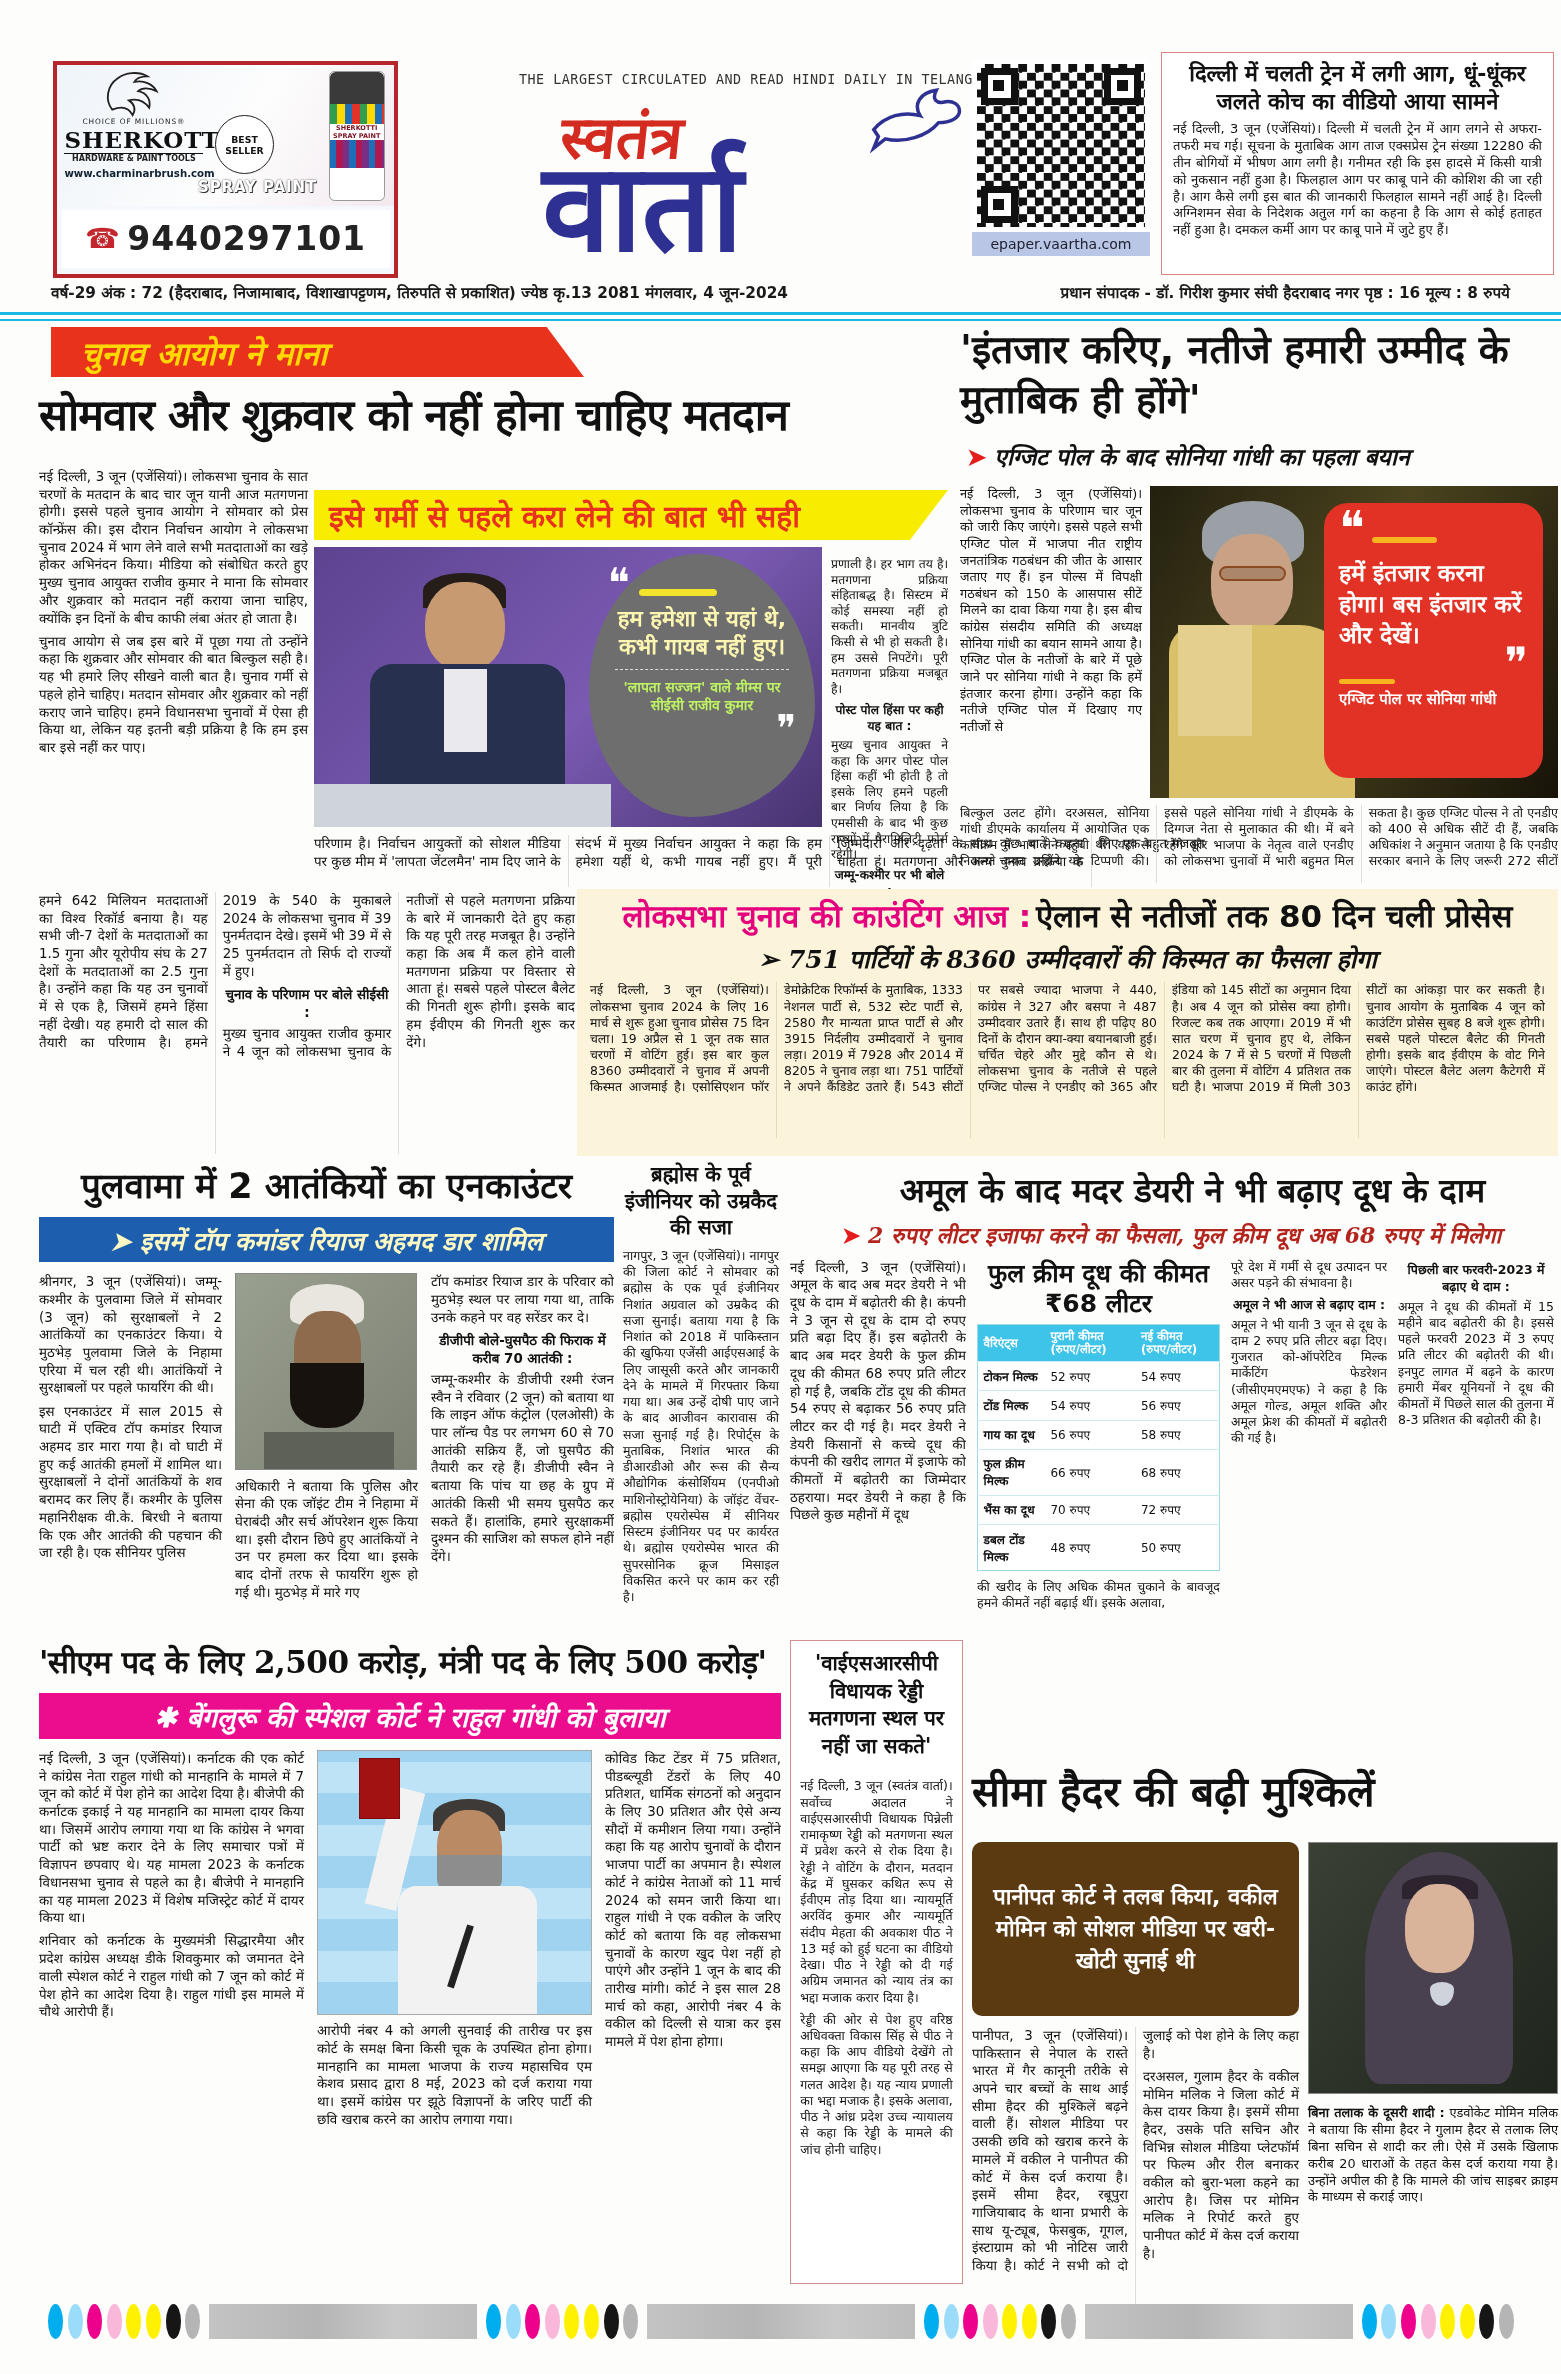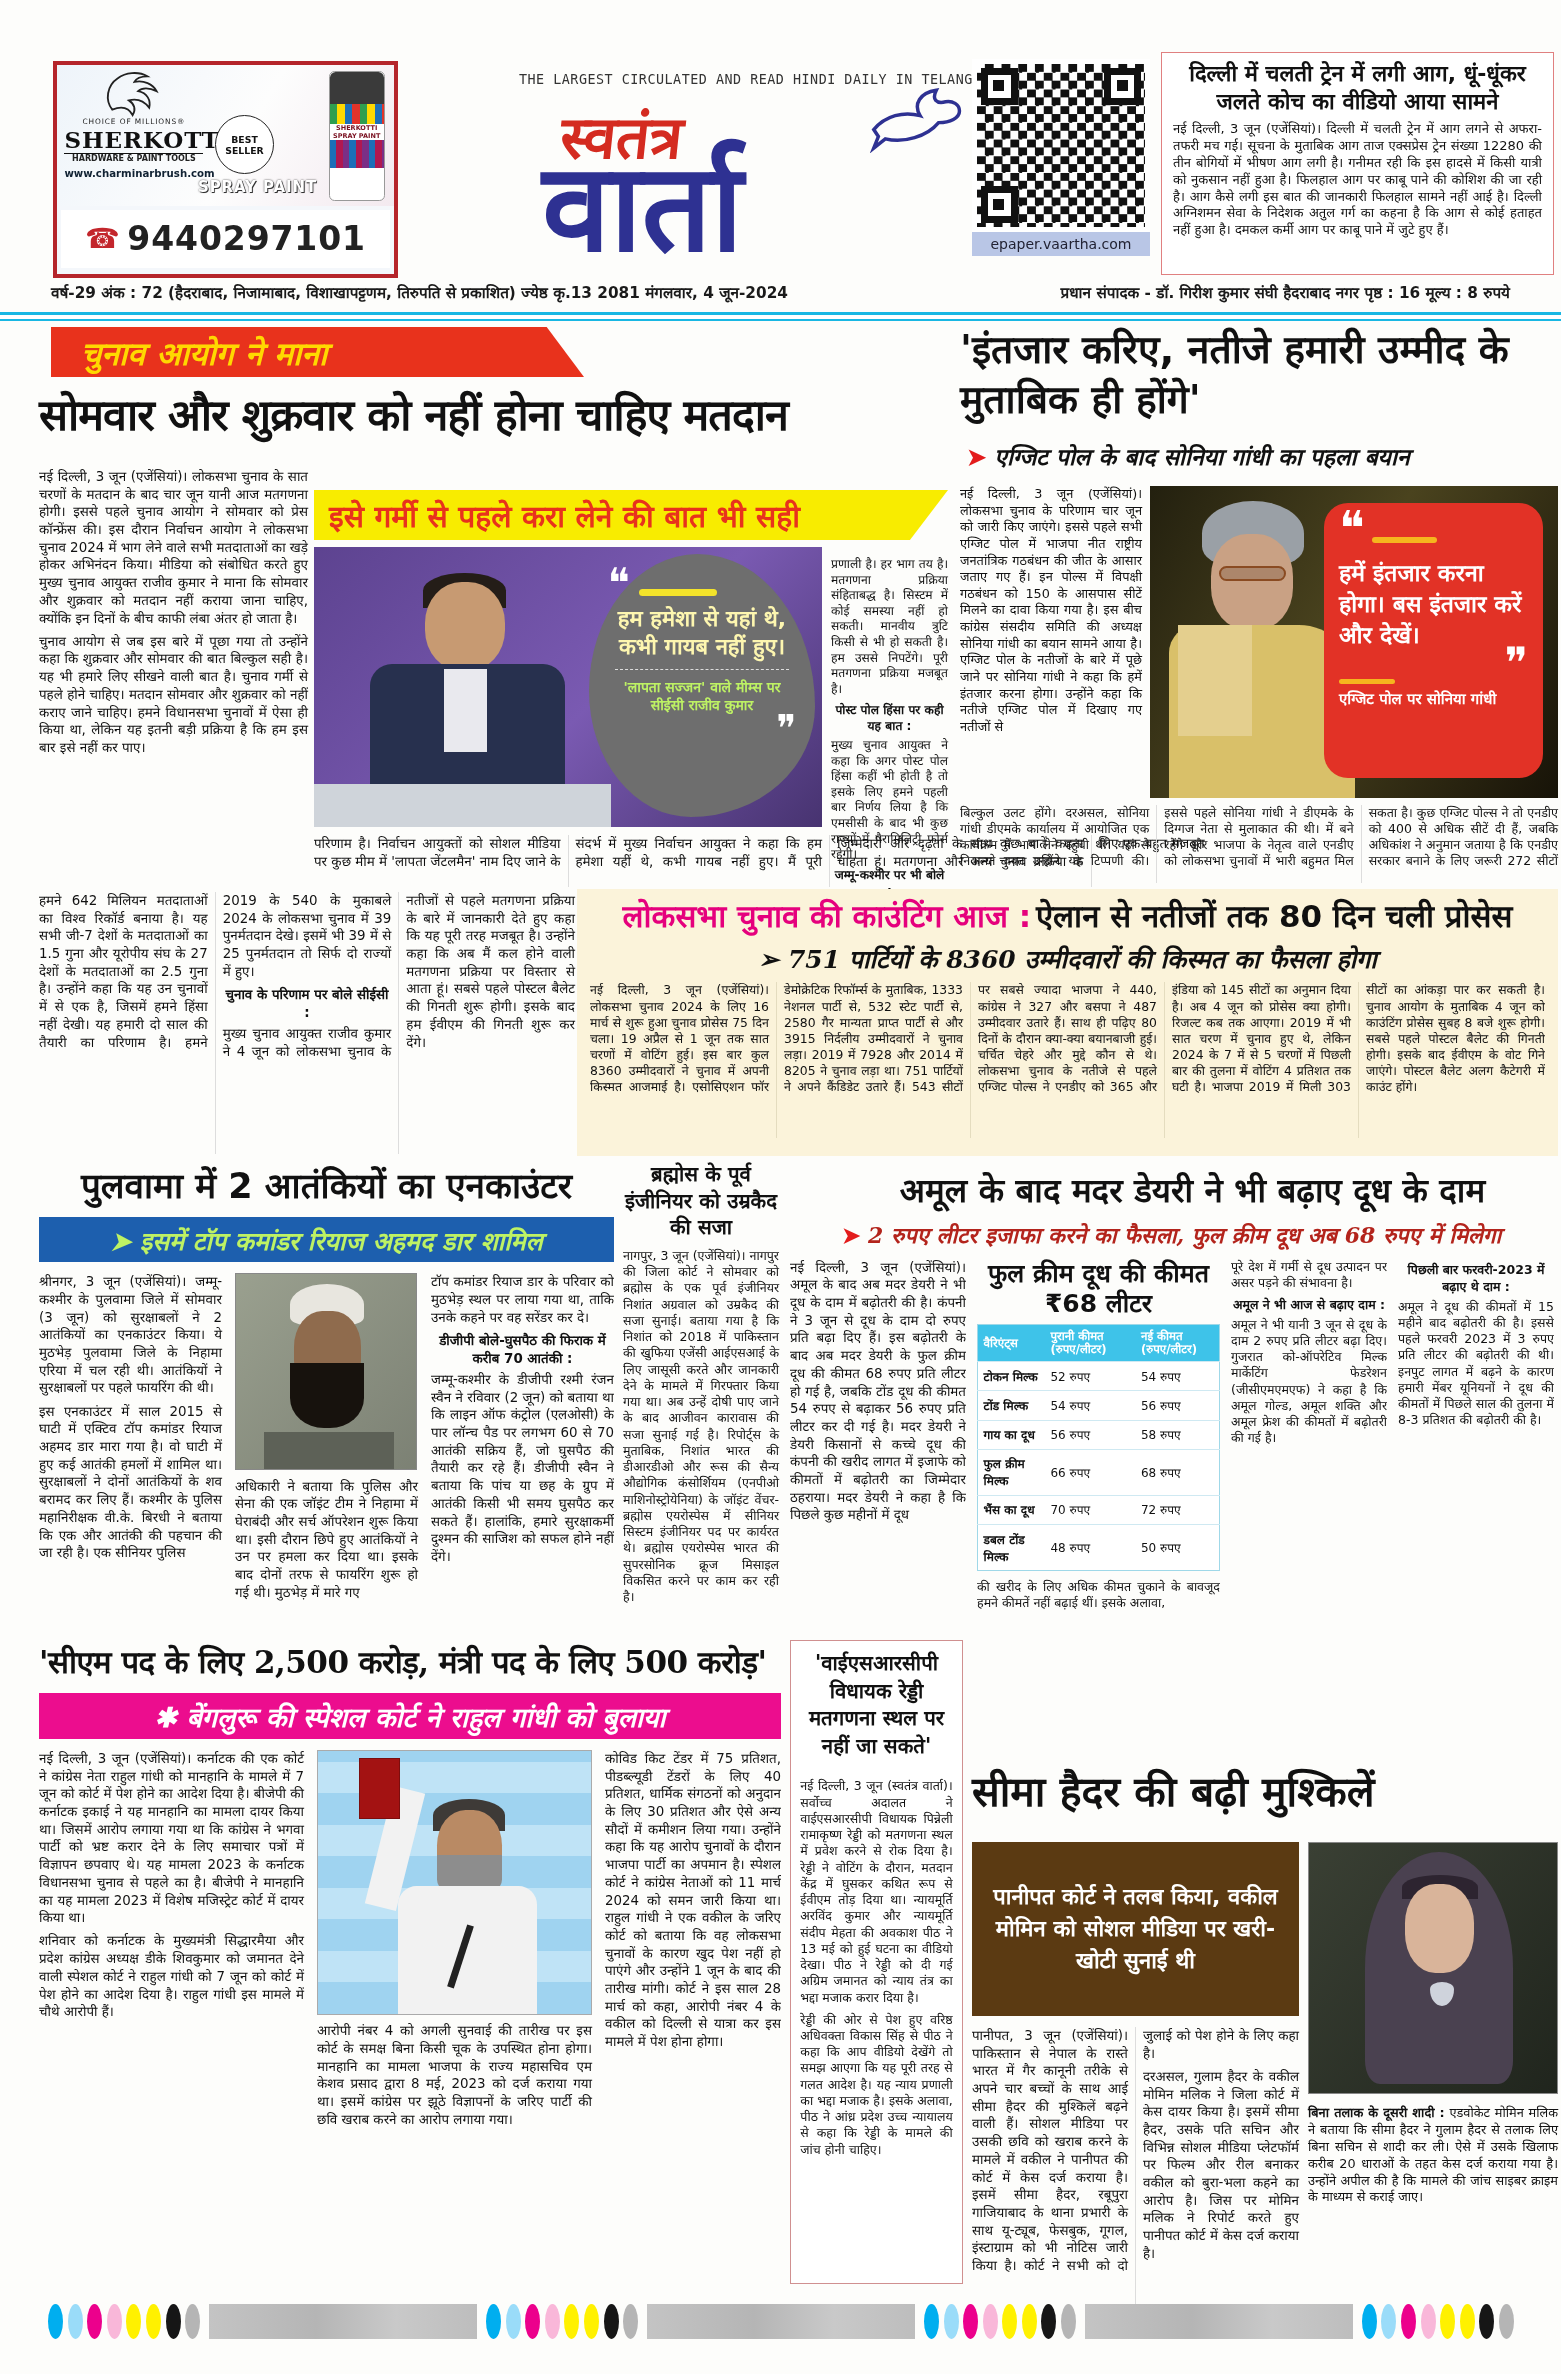--- a/index.html
+++ b/index.html
@@ -114,21 +114,21 @@
   .count-b1{color:#e5007d;font-size:31px;font-weight:800;}
   .count-b2{color:#101010;font-size:31px;font-weight:800;}
   .count-sub{text-align:center;font-family:"DejaVu Serif",serif;font-style:italic;font-weight:bold;
              font-size:25px;margin:5.6px 0 7.4px;}
   .count-body{font-size:12.4px;line-height:1.3;height:156px;overflow:hidden;}
 
   
   .pul{left:39px;top:1161px;width:575px;}
   .pul-head{font-size:35px;font-weight:800;text-align:center;}
   .pul-banner{margin-top:9.3px;height:45px;background:#1d5fae;display:flex;align-items:center;justify-content:center;}
-  .pul-banner span{color:#bef264;font-size:25px;font-weight:bold;font-style:italic;font-family:"DejaVu Serif",serif;}
+  .pul-banner span{color:#fef9c3;font-size:25px;font-weight:bold;font-style:italic;font-family:"DejaVu Serif",serif;}
   .pul-body{display:flex;gap:13px;margin-top:11px;height:458px;overflow:hidden;}
   .pul-c{flex:1;}
   .militant{width:182px;height:197px;background:linear-gradient(135deg,#9aa08f,#7c8174);position:relative;border:0.9px solid #888;margin-bottom:7.4px;}
   .mil-cap{position:absolute;left:54px;top:9.3px;width:74px;height:41px;background:#e8e6df;border-radius:50% 50% 20% 20%;}
   .mil-face{position:absolute;left:58px;top:37px;width:67px;height:85px;background:#8f6b4d;border-radius:42%;}
   .mil-beard{position:absolute;left:54px;top:89px;width:74px;height:65px;background:#17120d;border-radius:0 0 46% 46%;}
   .mil-body{position:absolute;left:28px;bottom:0;width:130px;height:37px;background:#5d6157;}
   .brh{left:623px;top:1161px;width:156px;height:519px;}
   .brh-head{font-size:20.4px;font-weight:800;text-align:center;line-height:1.3;margin-bottom:7.4px;}
   .amul{left:790px;top:1167px;width:768px;}
@@ -168,21 +168,21 @@
   .cm-c3{width:176px;}
 
   .ysrcp{left:790px;top:1640px;width:173px;height:644px;border:0.9px solid #d09090;padding:9.3px 9.3px;background:#fff;}
   .ysrcp-head{font-size:20.4px;font-weight:800;text-align:center;line-height:1.35;margin-bottom:18px;}
 
   
   .seema{left:972px;top:1721px;width:586px;}
   .seema-head{font-size:41px;font-weight:800;text-align:left;margin-top:41px;}
   .brown-box{position:absolute;left:0;top:121px;width:327px;height:174px;background:#5b3a12;color:#fff;
              display:flex;align-items:center;justify-content:center;padding:1px 15px;text-align:center;
-             font-size:22px;font-weight:bold;line-height:1.45;}
+             font-size:22px;font-weight:bold;line-height:1.45;border-radius:10px;}
   .seema-photo{position:absolute;left:336px;top:121px;width:250px;height:252px;background:linear-gradient(130deg,#3a4034,#20251d);overflow:hidden;border:0.9px solid #888;}
   .se-veil{position:absolute;left:56px;top:9.3px;width:148px;height:232px;background:#4a4150;border-radius:50% 50% 10% 10%;}
   .se-face{position:absolute;left:96px;top:41px;width:69px;height:89px;background:#d9b49a;border-radius:44%;}
   .se-hairline{position:absolute;left:93px;top:32px;width:76px;height:24px;background:#2d2430;border-radius:50% 50% 0 0;}
   .se-pendant{position:absolute;left:121px;top:139px;width:24px;height:24px;background:#cfd3dc;border-radius:50% 50% 50% 50%/30% 30% 70% 70%;}
   .seema-cols{position:absolute;left:0;top:306px;width:327px;height:278px;}
   .seema-cap{position:absolute;left:336px;top:384px;width:250px;height:200px;font-size:12.8px;line-height:1.32;}
   .cap-lead{font-weight:bold;}
 
   

